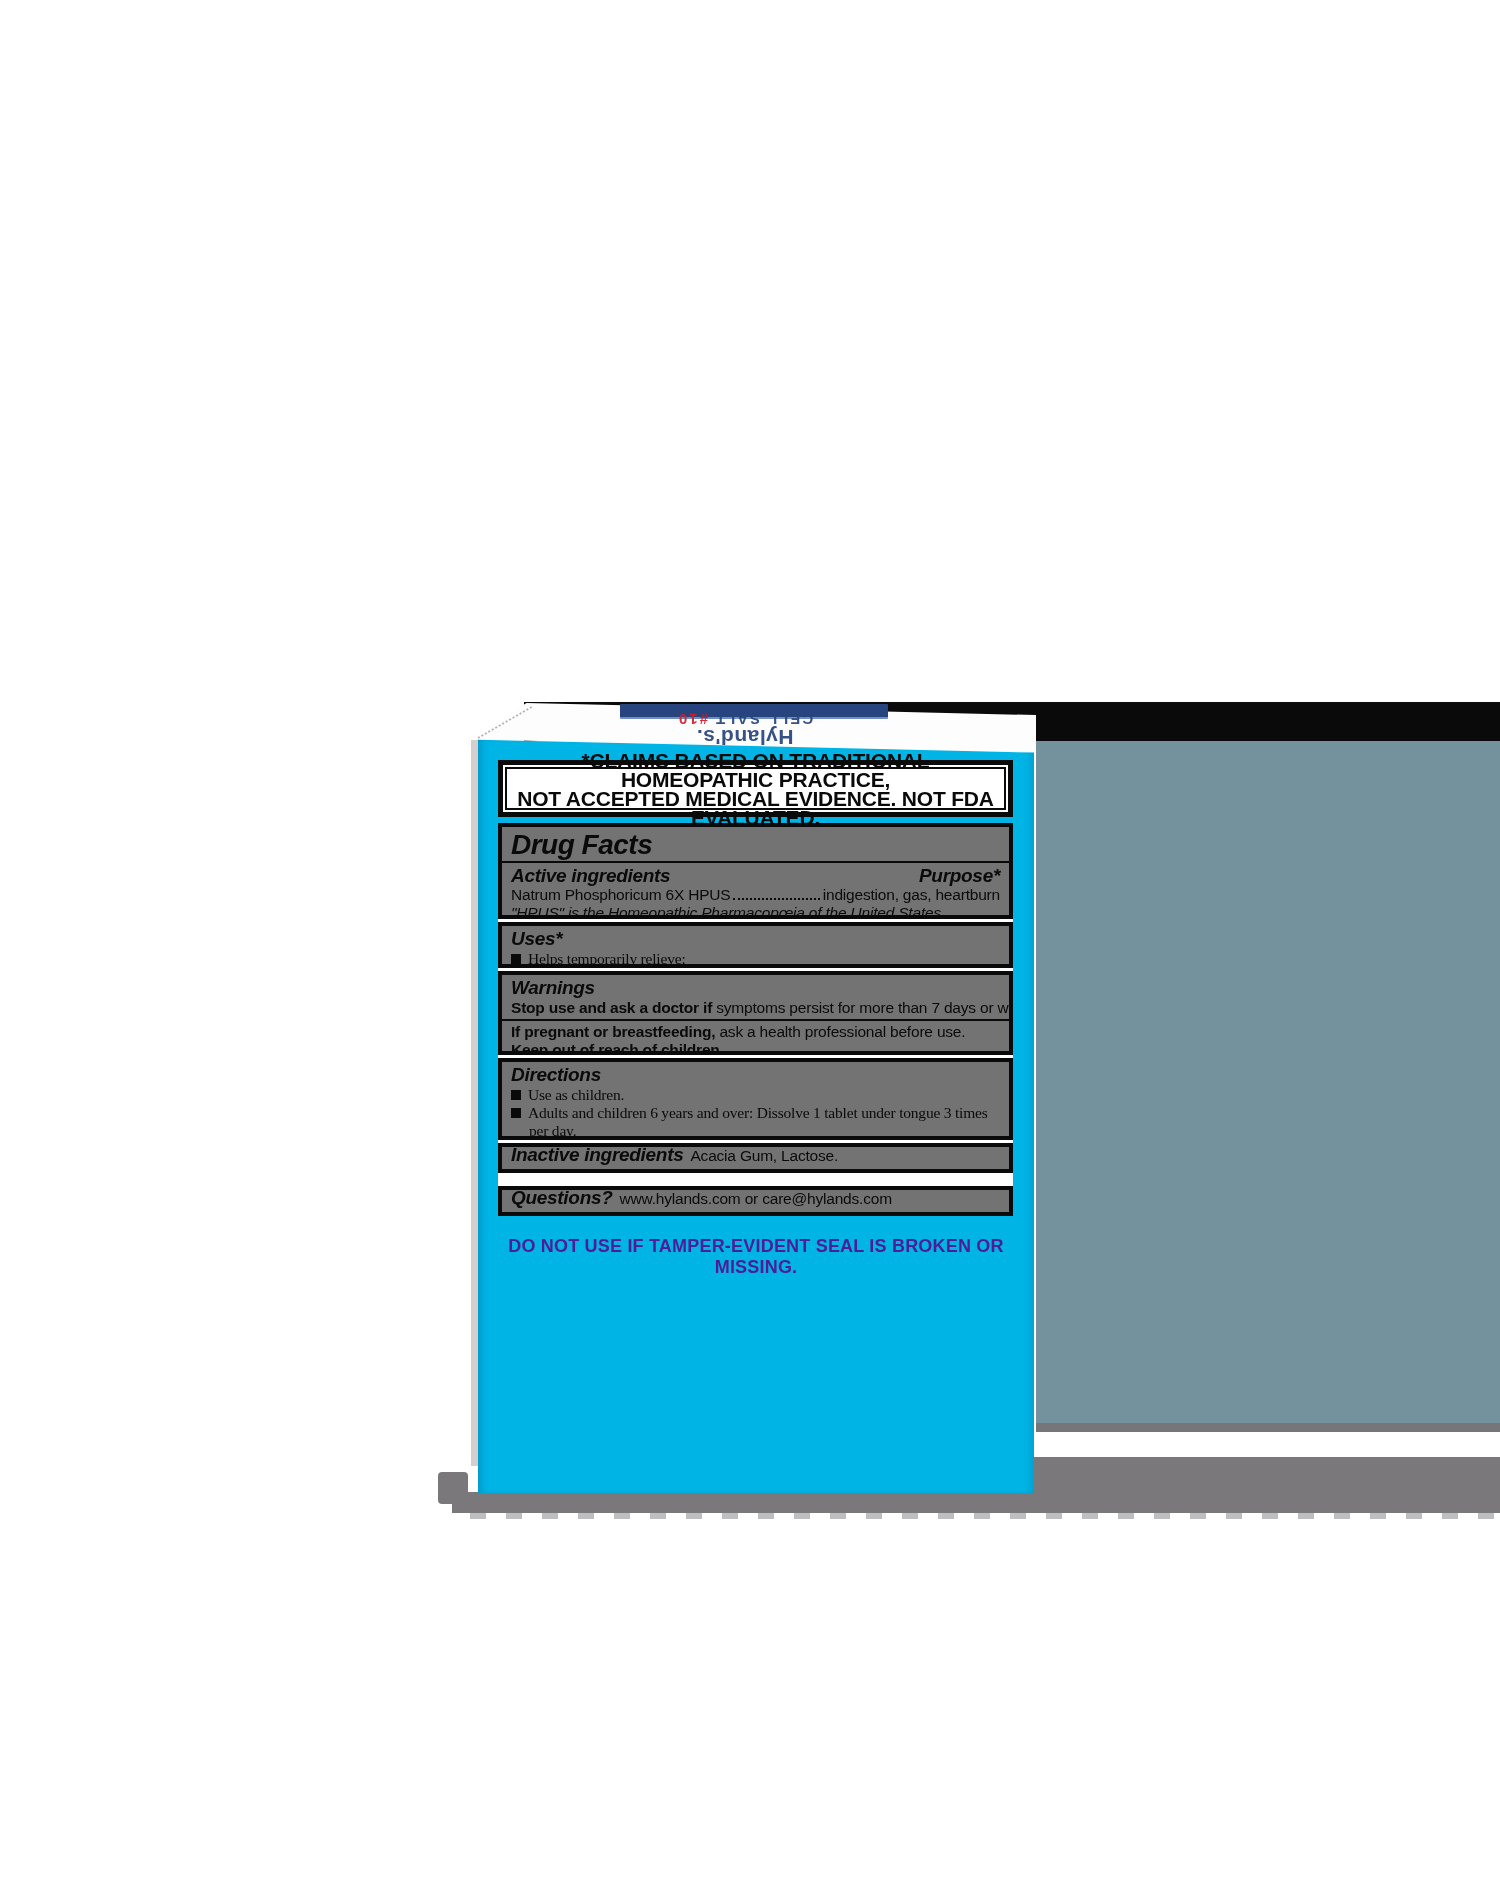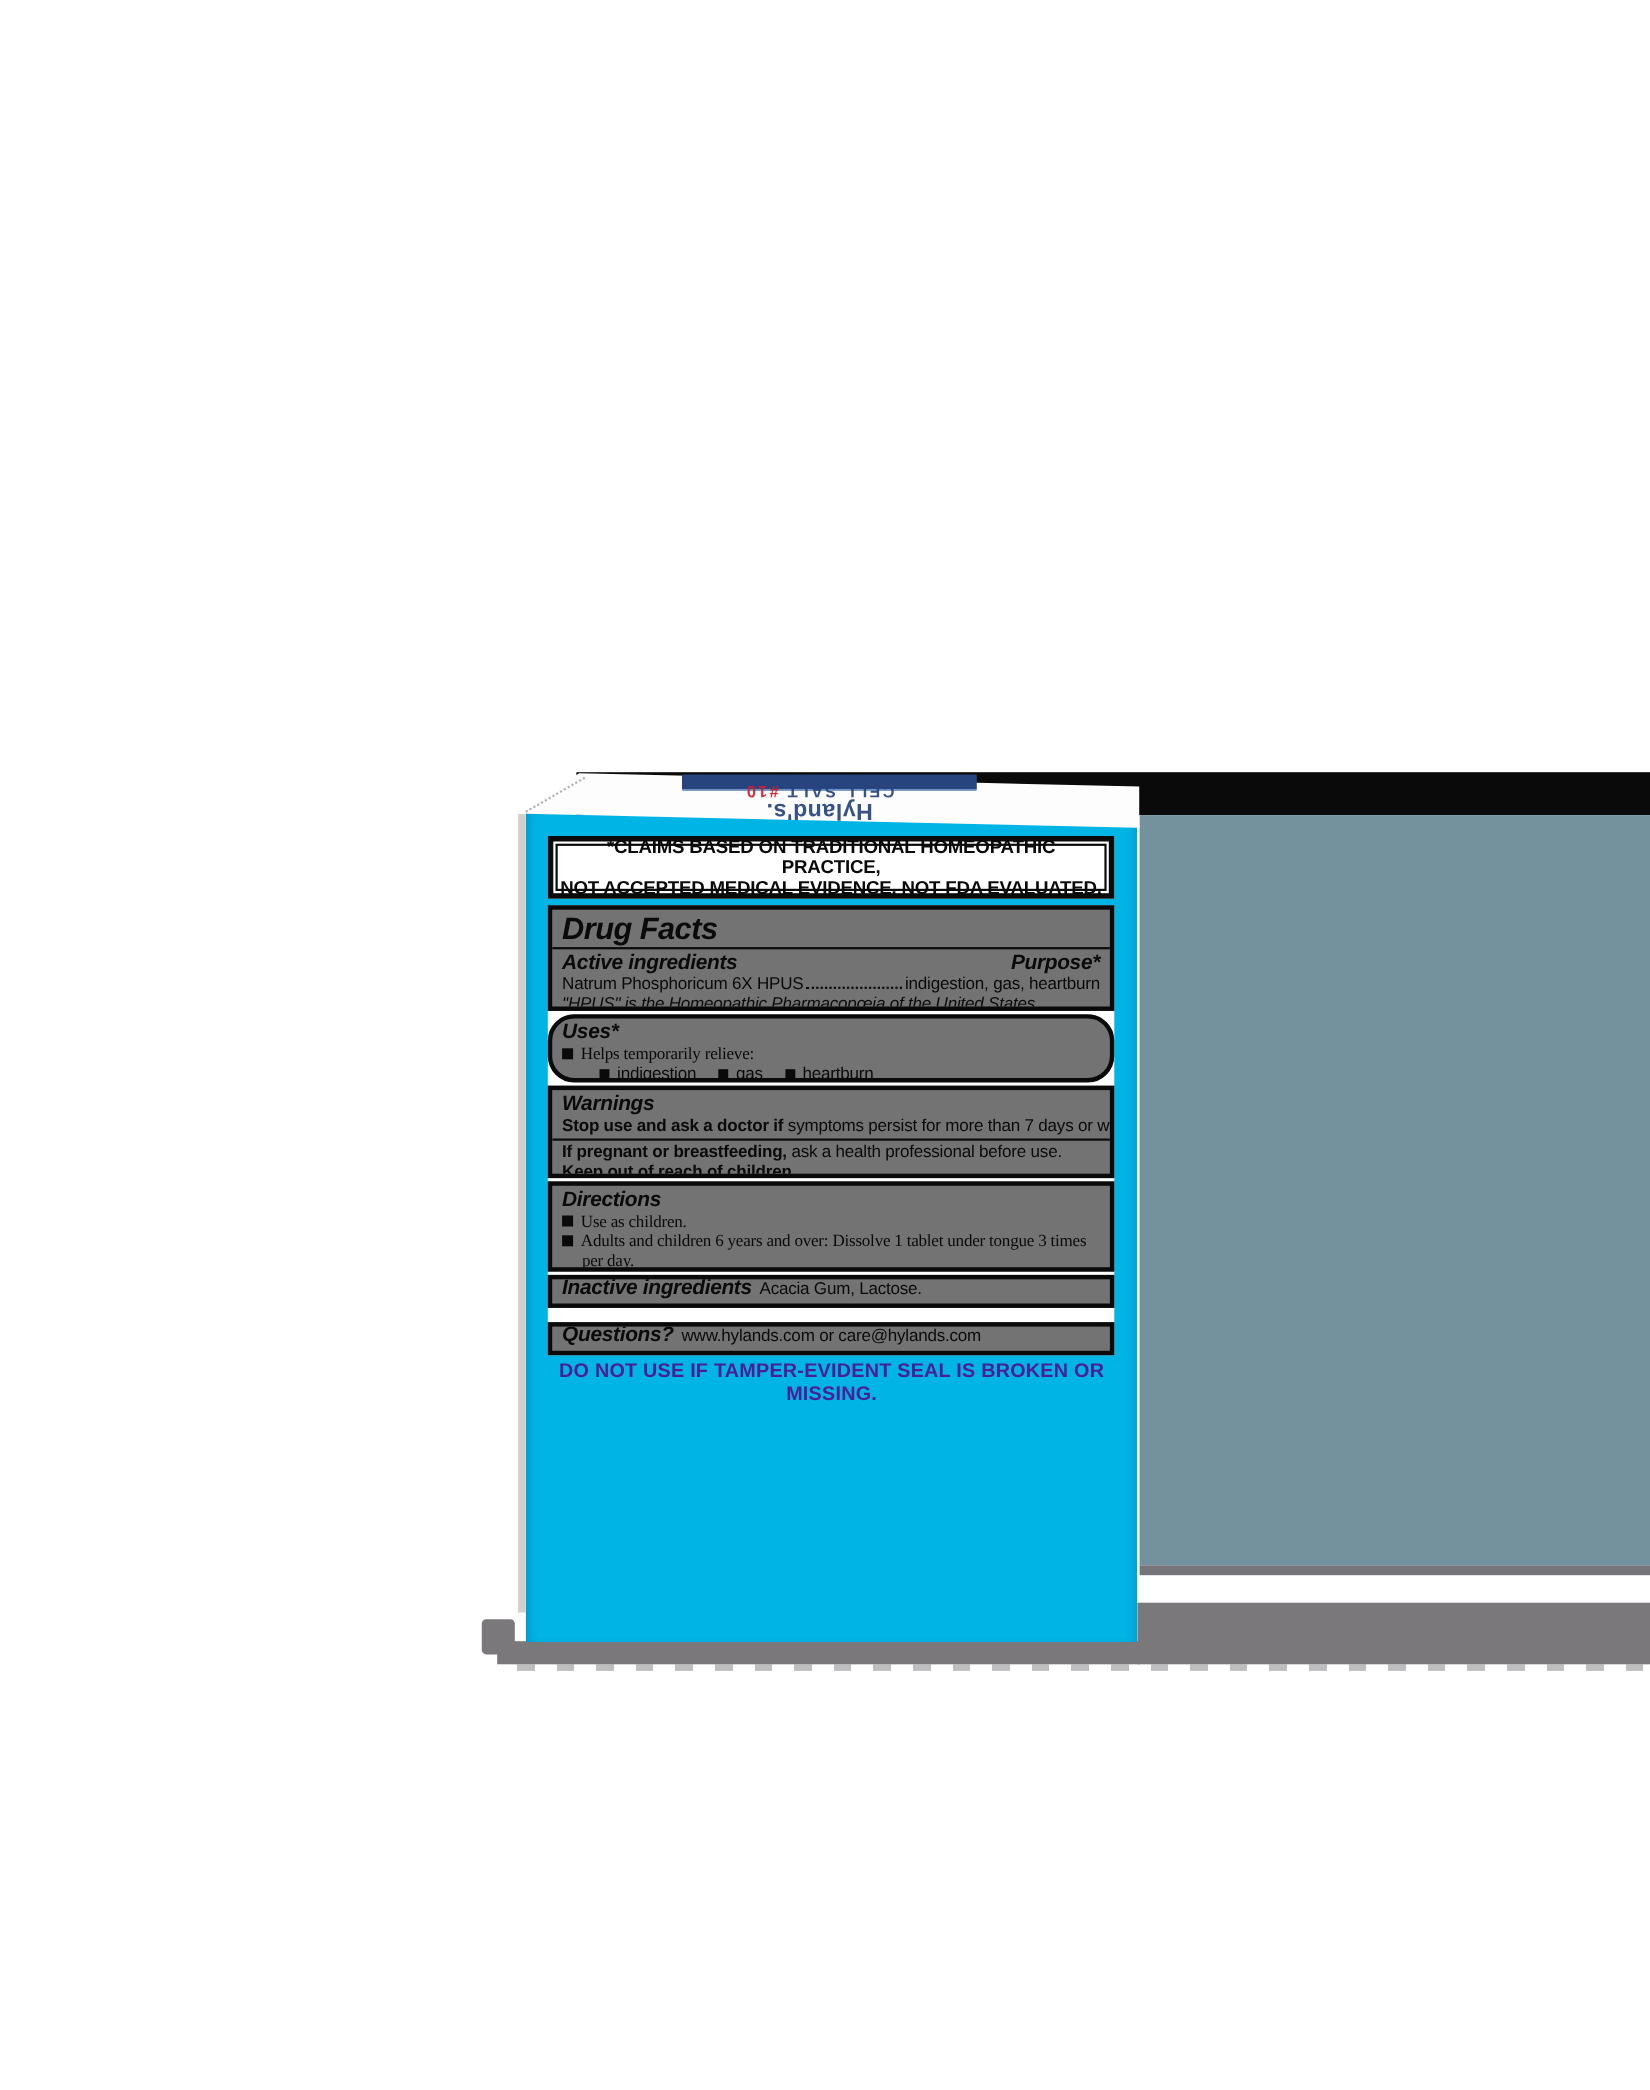--- a/index.html
+++ b/index.html
@@ -33,21 +33,21 @@
   
   .box{left:478px;top:739px;width:556px;height:754px;background:var(--box-cyan,#00b4e6);
     clip-path:polygon(0 .1%,100% 1.8%,100% 100%,0 100%);
     box-shadow:inset 7px 0 9px -5px rgba(0,40,70,.25), inset -7px 0 9px -5px rgba(0,40,70,.18);}
   .left-sliver{left:471px;top:740px;width:7px;height:726px;background:#d4cfcf;}
   
   .claims{position:absolute;left:20px;top:21px;width:515px;height:57px;background:#fff;
     border:5px solid var(--frame-black,#0a0a0a);box-sizing:border-box;}
   .claims-inner{position:absolute;inset:2px;border:2px solid var(--frame-black,#0a0a0a);
     display:flex;flex-direction:column;justify-content:center;text-align:center;
-    font-weight:bold;font-size:17px;line-height:19px;letter-spacing:-.2px;}
+    font-weight:bold;font-size:21px;line-height:19px;letter-spacing:-.2px;}
   
   .panel{position:absolute;left:20px;top:84px;width:515px;background:#fff;}
   .sec{border:4px solid var(--frame-black,#0a0a0a);box-sizing:border-box;background:#737373;
     padding:3px 9px 2px;overflow:hidden;margin-bottom:3px;
     font-size:15.5px;line-height:18px;letter-spacing:-.2px;}
   .sec:last-child{margin-bottom:0;}
   .df-title{margin:0;font-size:28px;line-height:29px;font-style:italic;font-weight:bold;letter-spacing:-.5px;}
   .rule{border-top:2px solid var(--frame-black,#0a0a0a);margin:2px -9px 3px;}
   .h2{font-size:19px;line-height:20px;font-weight:bold;font-style:italic;letter-spacing:-.3px;}
   .block{display:block;margin-bottom:1px;}
@@ -60,21 +60,21 @@
   .sq{display:inline-block;width:10px;height:10px;background:#0a0a0a;margin-right:7px;vertical-align:baseline;}
   .sq.sm{width:9px;height:9px;}
   .sub{padding-left:34px;}
   .gapl{margin-left:16px;}
   .nowrap{white-space:nowrap;}
   .wrule{border-top:2px solid var(--frame-black,#0a0a0a);margin:2px -9px 2px;}
   b{font-weight:bold;}
   .inline-sec{display:flex;align-items:flex-end;padding-top:4px;padding-bottom:4px;}
   .ml{margin-left:7px;}
   .h-active{height:96px;}
-  .h-uses{height:62px;border-radius:24px;}
+  .h-uses{height:46px;}
   .h-warn{height:84px;}
   .h-dir{height:82px;}
   .h-inact{height:30px;}
   .h-q{height:30px;margin-top:13px;}
   
   .tamper{position:absolute;left:0;top:497px;width:100%;text-align:center;color:#4c1d95;
     font-weight:bold;font-size:18px;letter-spacing:.2px;}
 </style>
 </head>
 <body>

